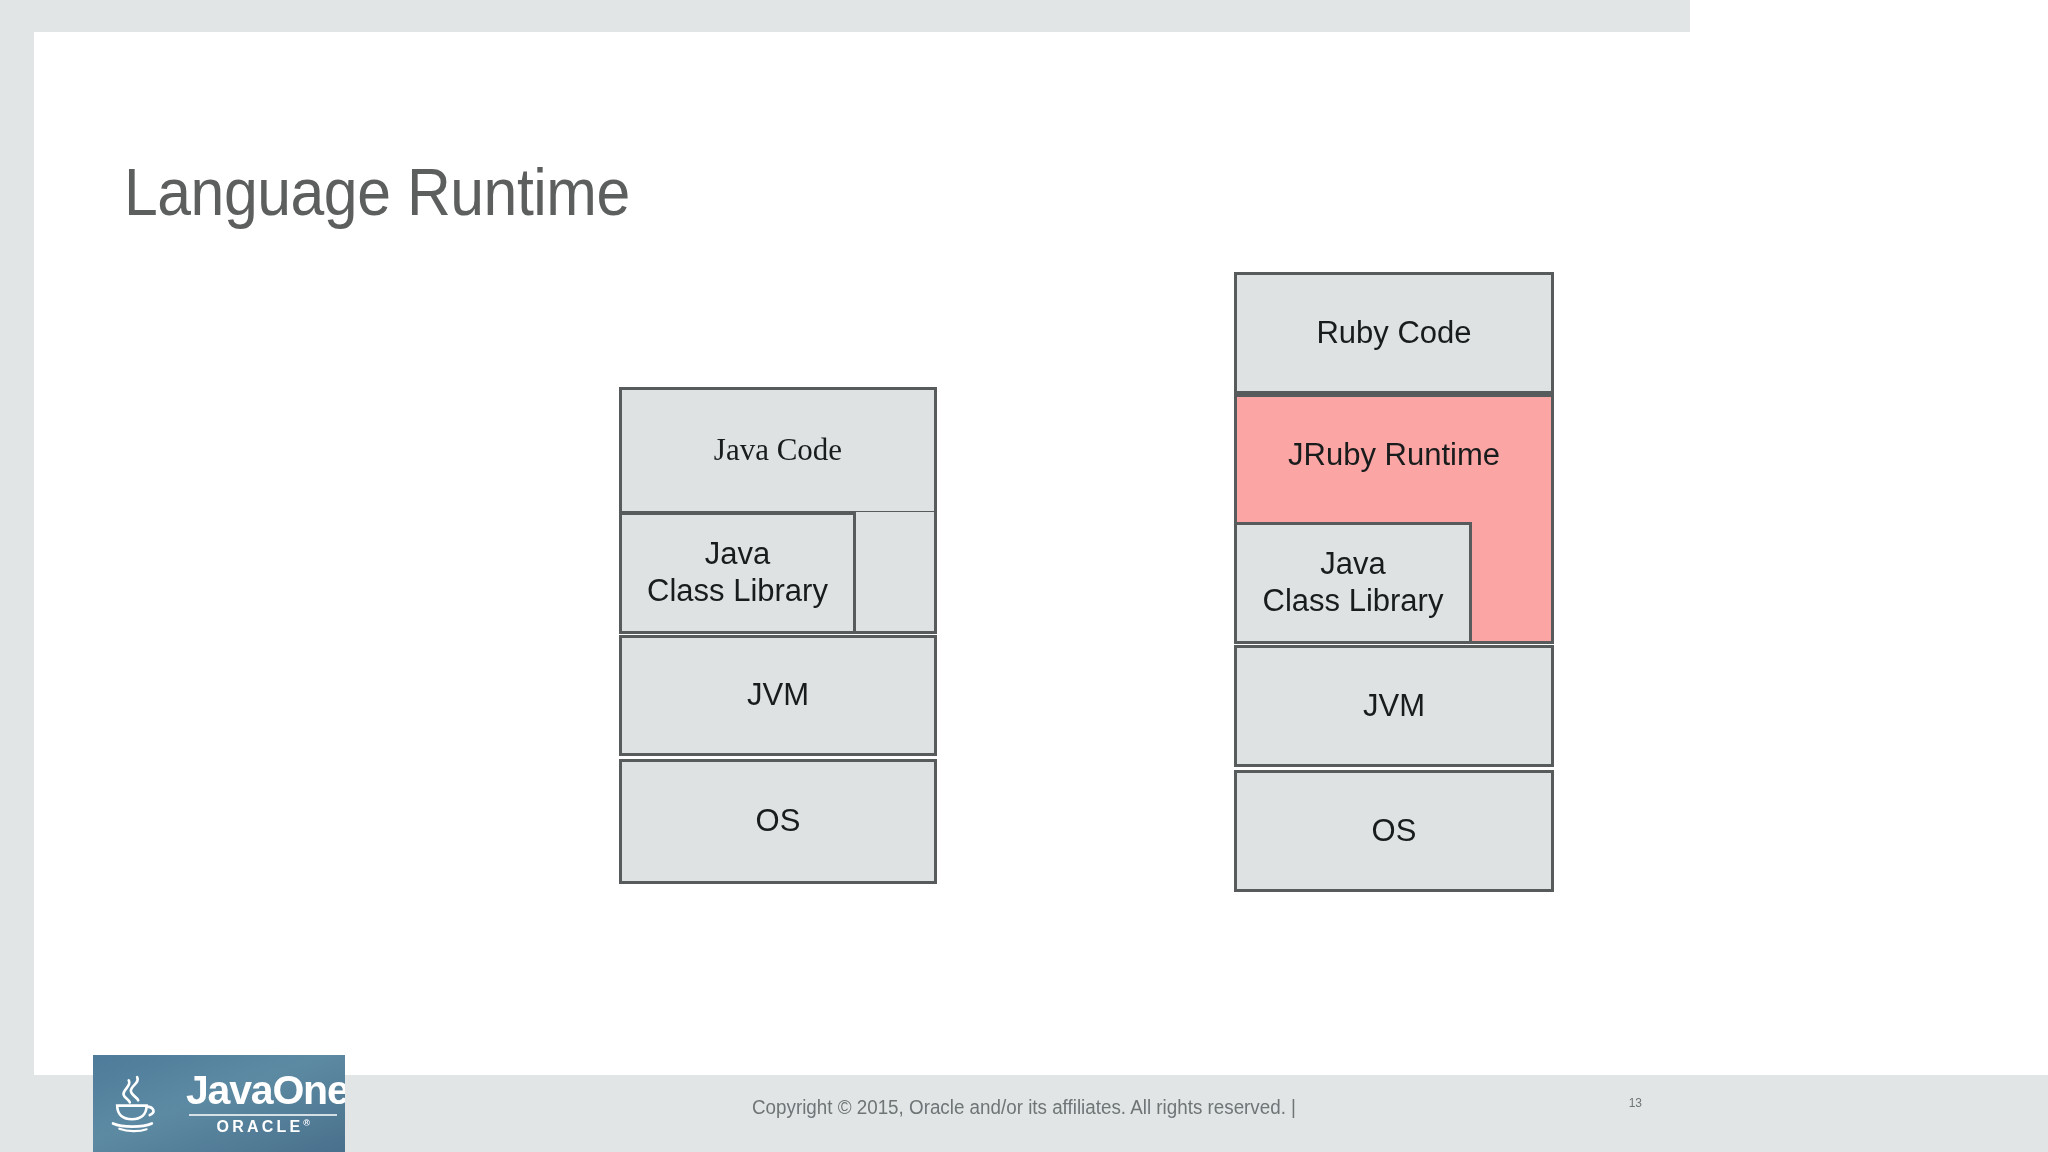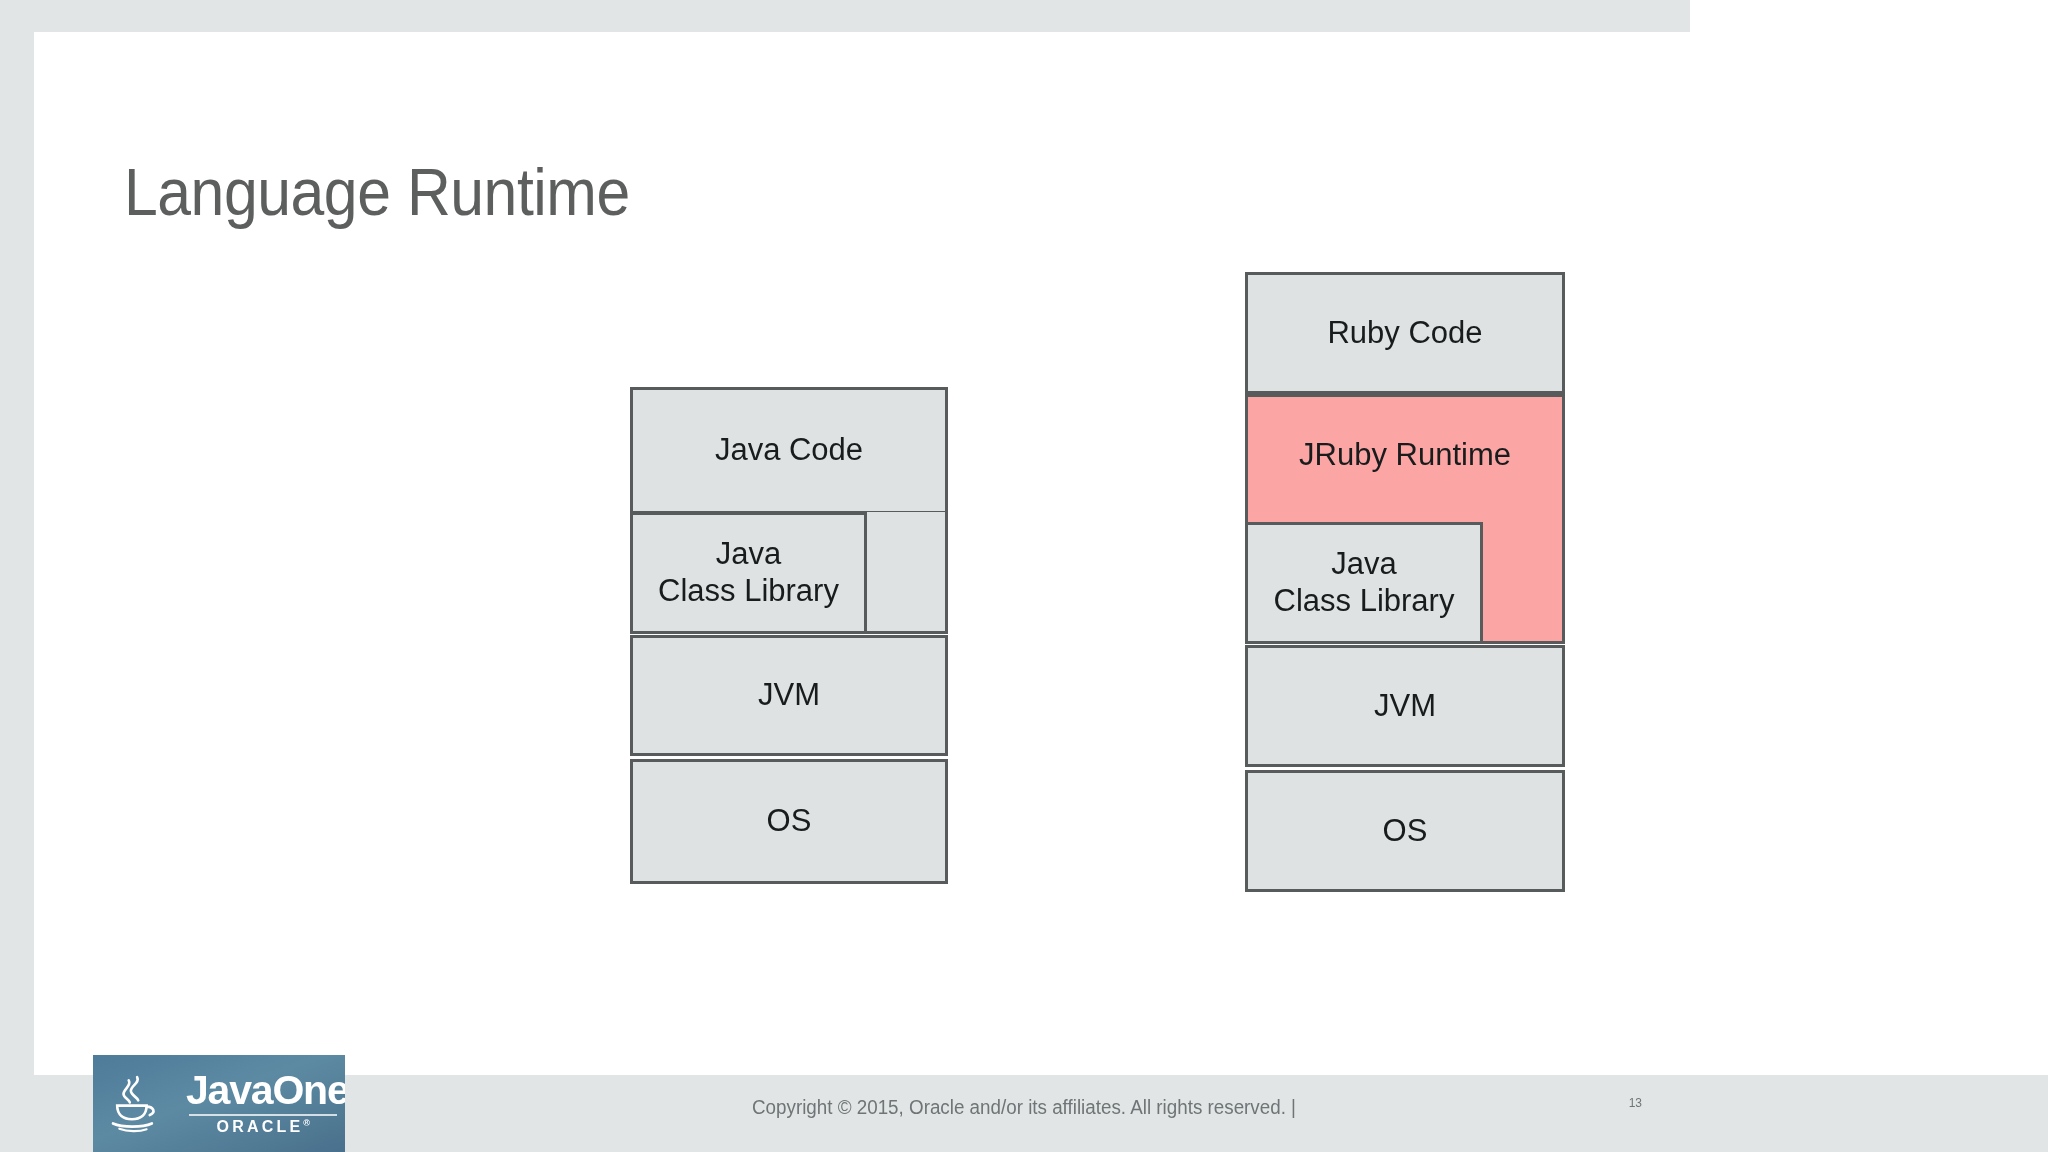--- a/index.html
+++ b/index.html
@@ -43,21 +43,20 @@
     font-weight: 400;
     letter-spacing: -0.5px;
     transform: scaleX(0.92);
     transform-origin: left center;
     white-space: nowrap;
   }
 
   
   .stack {
     position: absolute;
-    margin-left: 11px;
   }
   .dbox {
     position: absolute;
     box-sizing: border-box;
     border: 3px solid #575b5c;
     background: #dee2e2;
     display: flex;
     align-items: center;
     justify-content: center;
     color: #191c1c;
@@ -69,21 +68,21 @@
   }
   .dbox.accent {
     background: #fca5a5;
   }
   .dbox.nested {
     z-index: 4;
   }
 
   
   #left-stack { left: 585px; top: 355px; width: 318px; height: 497px; }
-  #left-java-code        { left: 0;   top: 0;    width: 318px; height: 127px; }
+  #left-java-code        { left: 0;   top: 0;    width: 318px; height: 127px; font-family: Liberation Serif, serif; }
   #left-class-library    { left: 0;   top: 125px;width: 237px; height: 122px; }
   #left-class-lib-filler { left: 0;   top: 125px;width: 318px; height: 122px;
                            border-left: 3px solid #575b5c; border-right: 3px solid #575b5c;
                            border-top: none; border-bottom: 3px solid #575b5c;
                            background: #dee2e2; z-index: 1; }
   #left-jvm              { left: 0;   top: 248px;width: 318px; height: 121px; }
   #left-os               { left: 0;   top: 372px;width: 318px; height: 125px; }
 
   
   #right-stack { left: 1200px; top: 240px; width: 320px; height: 620px; }

